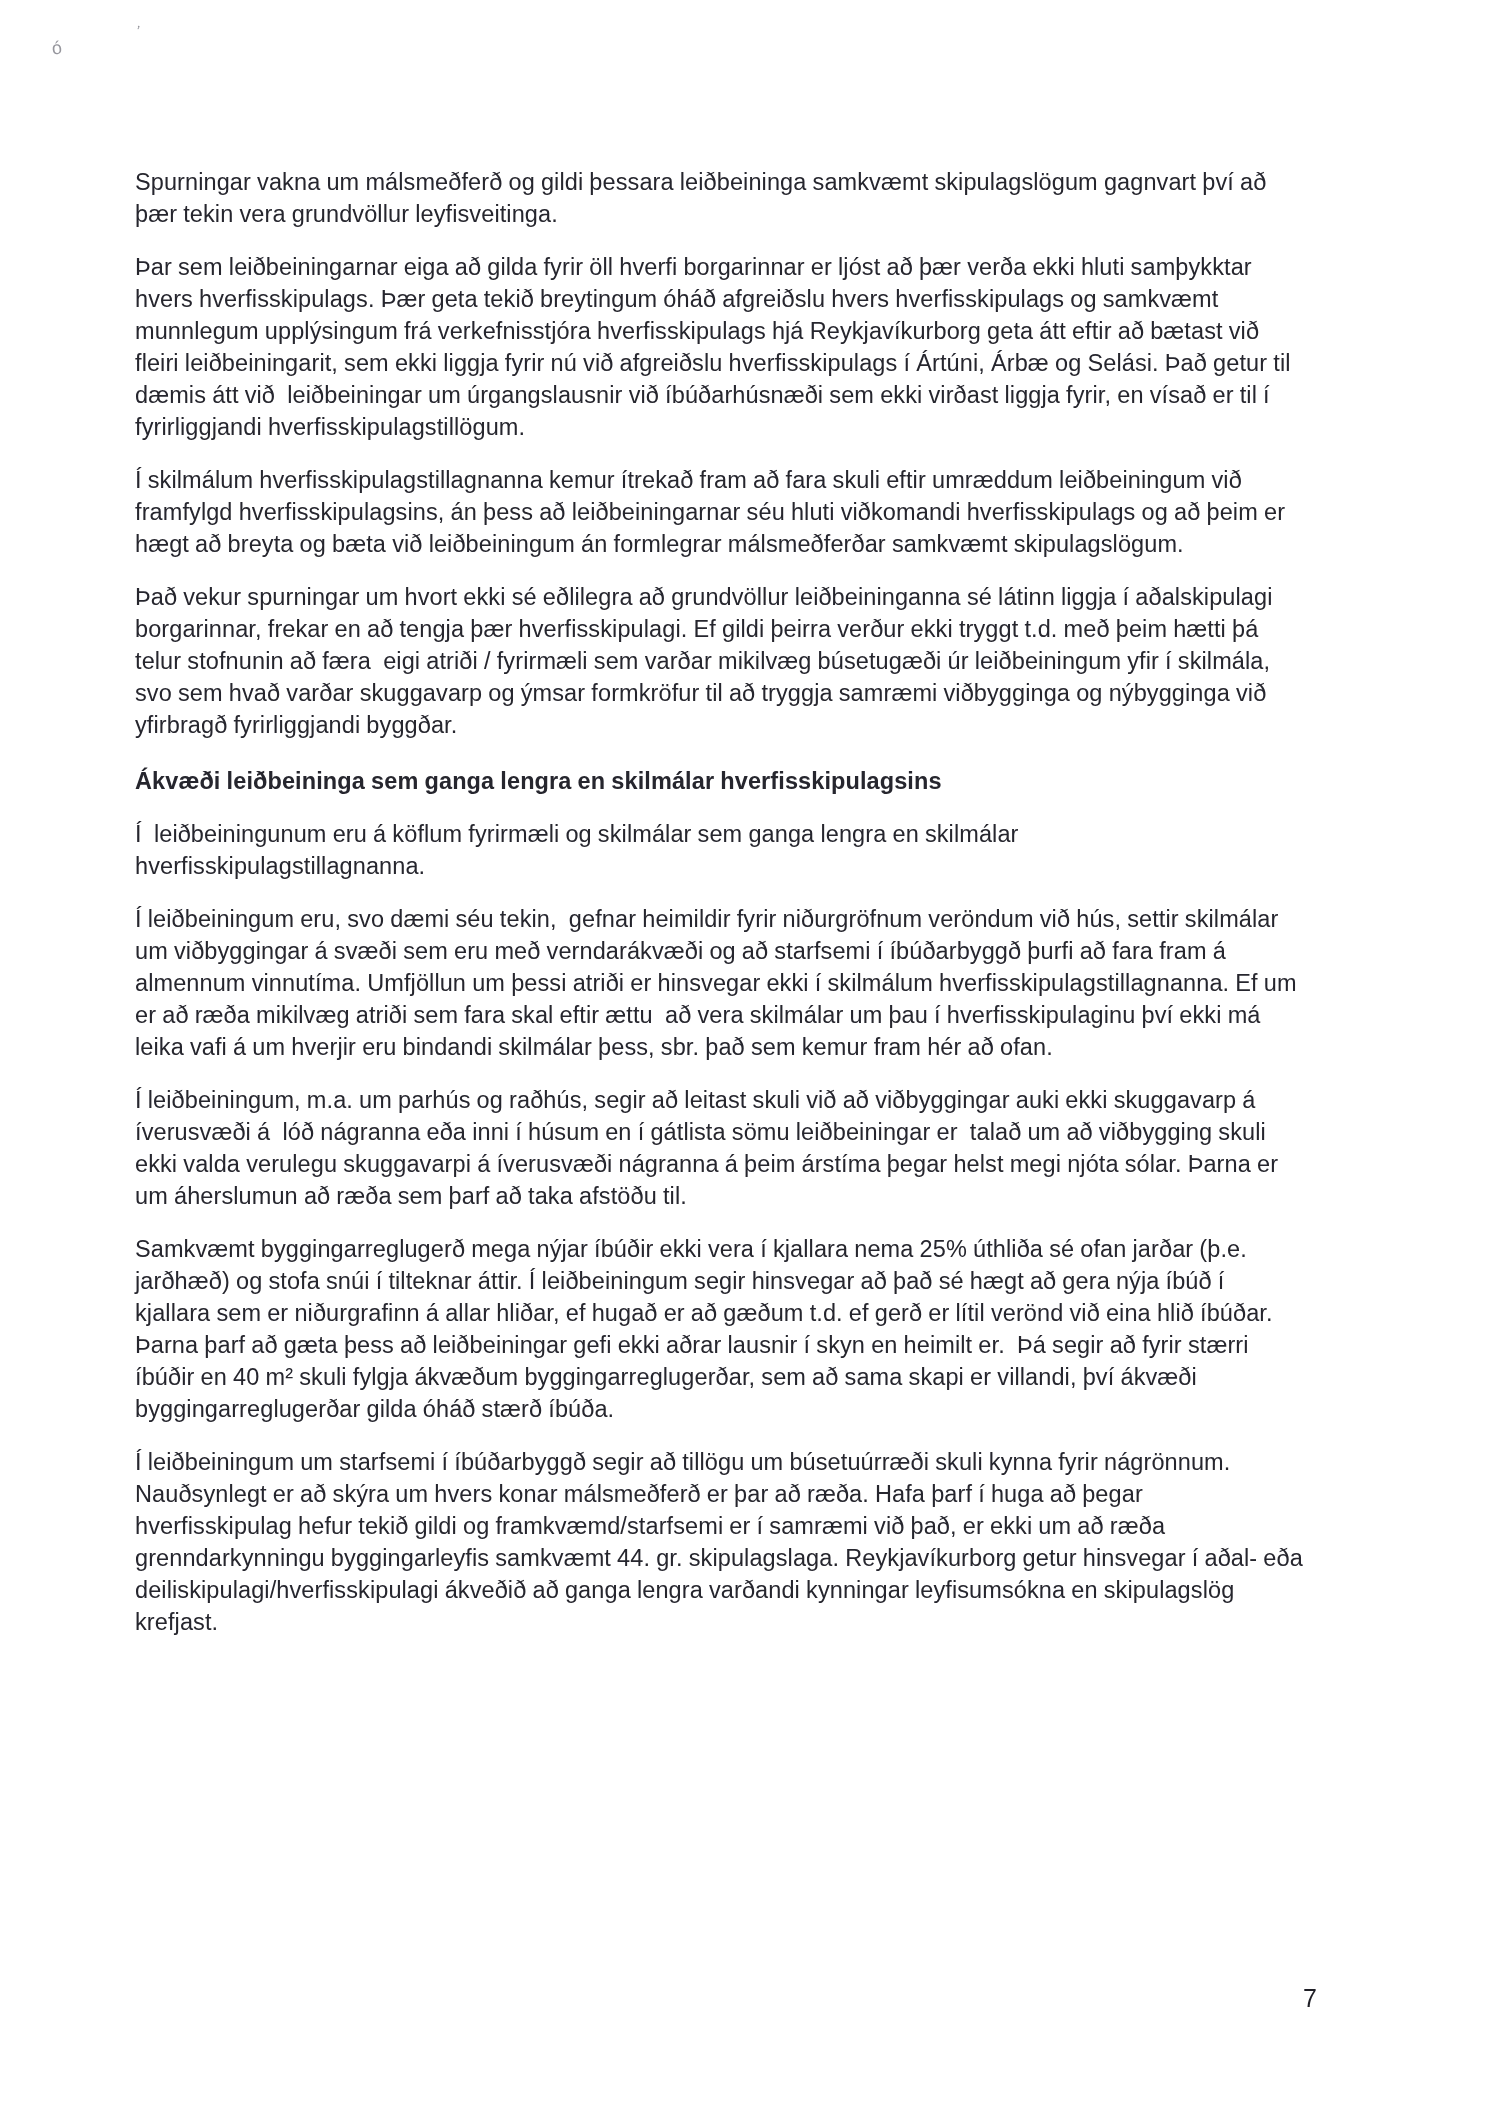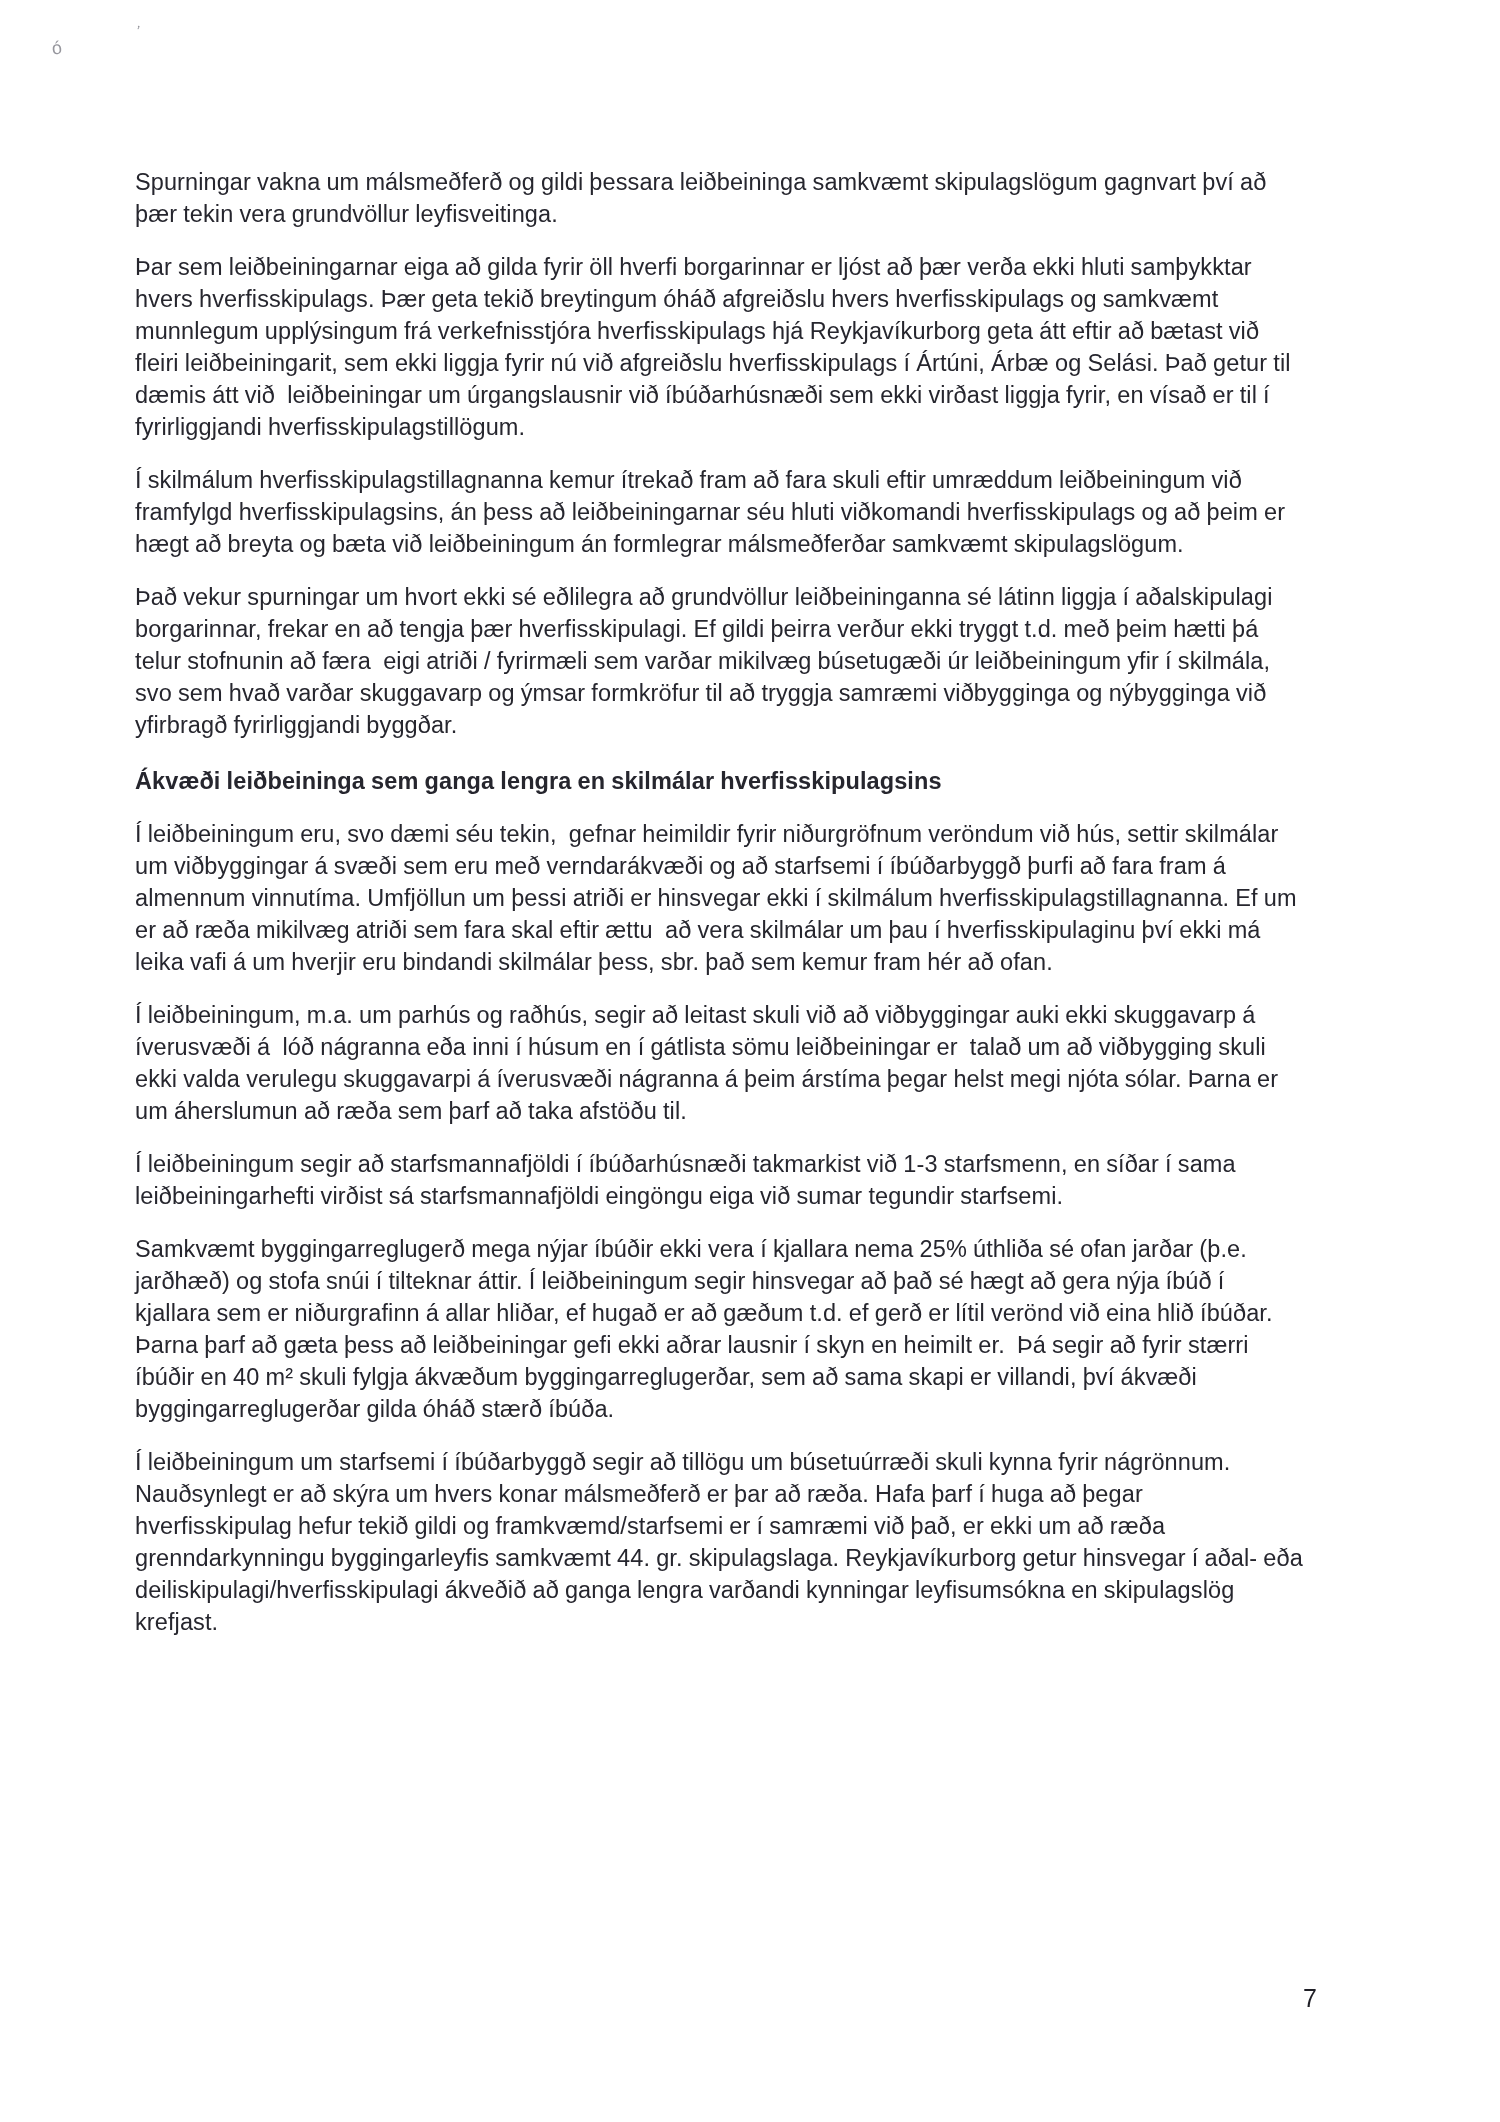--- a/index.html
+++ b/index.html
@@ -67,22 +67,22 @@
 
   <span class="speck speck1">ó</span>
   <span class="speck speck2">’</span>
 
   <main class="content">
     <p class="para">Spurningar vakna um málsmeðferð og gildi þessara leiðbeininga samkvæmt skipulagslögum gagnvart því að þær tekin vera grundvöllur leyfisveitinga.</p>
     <p class="para">Þar sem leiðbeiningarnar eiga að gilda fyrir öll hverfi borgarinnar er ljóst að þær verða ekki hluti samþykktar hvers hverfisskipulags. Þær geta tekið breytingum óháð afgreiðslu hvers hverfisskipulags og samkvæmt munnlegum upplýsingum frá verkefnisstjóra hverfisskipulags hjá Reykjavíkurborg geta átt eftir að bætast við fleiri leiðbeiningarit, sem ekki liggja fyrir nú við afgreiðslu hverfisskipulags í Ártúni, Árbæ og Selási. Það getur til dæmis átt við  leiðbeiningar um úrgangslausnir við íbúðarhúsnæði sem ekki virðast liggja fyrir, en vísað er til í fyrirliggjandi hverfisskipulagstillögum.</p>
     <p class="para">Í skilmálum hverfisskipulagstillagnanna kemur ítrekað fram að fara skuli eftir umræddum leiðbeiningum við framfylgd hverfisskipulagsins, án þess að leiðbeiningarnar séu hluti viðkomandi hverfisskipulags og að þeim er hægt að breyta og bæta við leiðbeiningum án formlegrar málsmeðferðar samkvæmt skipulagslögum.</p>
     <p class="para">Það vekur spurningar um hvort ekki sé eðlilegra að grundvöllur leiðbeininganna sé látinn liggja í aðalskipulagi borgarinnar, frekar en að tengja þær hverfisskipulagi. Ef gildi þeirra verður ekki tryggt t.d. með þeim hætti þá telur stofnunin að færa  eigi atriði / fyrirmæli sem varðar mikilvæg búsetugæði úr leiðbeiningum yfir í skilmála, svo sem hvað varðar skuggavarp og ýmsar formkröfur til að tryggja samræmi viðbygginga og nýbygginga við yfirbragð fyrirliggjandi byggðar.</p>
     <p class="para heading">Ákvæði leiðbeininga sem ganga lengra en skilmálar hverfisskipulagsins</p>
+    <p class="para">Í  leiðbeiningunum eru á köflum fyrirmæli og skilmálar sem ganga lengra en skilmálar hverfisskipulagstillagnanna.</p>
     <p class="para">Í leiðbeiningum eru, svo dæmi séu tekin,  gefnar heimildir fyrir niðurgröfnum veröndum við hús, settir skilmálar um viðbyggingar á svæði sem eru með verndarákvæði og að starfsemi í íbúðarbyggð þurfi að fara fram á almennum vinnutíma. Umfjöllun um þessi atriði er hinsvegar ekki í skilmálum hverfisskipulagstillagnanna. Ef um er að ræða mikilvæg atriði sem fara skal eftir ættu  að vera skilmálar um þau í hverfisskipulaginu því ekki má leika vafi á um hverjir eru bindandi skilmálar þess, sbr. það sem kemur fram hér að ofan.</p>
     <p class="para">Í leiðbeiningum, m.a. um parhús og raðhús, segir að leitast skuli við að viðbyggingar auki ekki skuggavarp á íverusvæði á  lóð nágranna eða inni í húsum en í gátlista sömu leiðbeiningar er  talað um að viðbygging skuli ekki valda verulegu skuggavarpi á íverusvæði nágranna á þeim árstíma þegar helst megi njóta sólar. Þarna er um áherslumun að ræða sem þarf að taka afstöðu til.</p>
-    <p class="para">Í leiðbeiningum segir að starfsmannafjöldi í íbúðarhúsnæði takmarkist við 1-3 starfsmenn, en síðar í sama leiðbeiningarhefti virðist sá starfsmannafjöldi eingöngu eiga við sumar tegundir starfsemi.</p>
     <p class="para">Samkvæmt byggingarreglugerð mega nýjar íbúðir ekki vera í kjallara nema 25% úthliða sé ofan jarðar (þ.e. jarðhæð) og stofa snúi í tilteknar áttir. Í leiðbeiningum segir hinsvegar að það sé hægt að gera nýja íbúð í kjallara sem er niðurgrafinn á allar hliðar, ef hugað er að gæðum t.d. ef gerð er lítil verönd við eina hlið íbúðar. Þarna þarf að gæta þess að leiðbeiningar gefi ekki aðrar lausnir í skyn en heimilt er.  Þá segir að fyrir stærri íbúðir en 40 m² skuli fylgja ákvæðum byggingarreglugerðar, sem að sama skapi er villandi, því ákvæði byggingarreglugerðar gilda óháð stærð íbúða.</p>
     <p class="para">Í leiðbeiningum um starfsemi í íbúðarbyggð segir að tillögu um búsetuúrræði skuli kynna fyrir nágrönnum. Nauðsynlegt er að skýra um hvers konar málsmeðferð er þar að ræða. Hafa þarf í huga að þegar hverfisskipulag hefur tekið gildi og framkvæmd/starfsemi er í samræmi við það, er ekki um að ræða grenndarkynningu byggingarleyfis samkvæmt 44. gr. skipulagslaga. Reykjavíkurborg getur hinsvegar í aðal- eða deiliskipulagi/hverfisskipulagi ákveðið að ganga lengra varðandi kynningar leyfisumsókna en skipulagslög krefjast.</p>
   </main>
 
   <div class="page-number">7</div>
 
 </div>
 
 </body></html>

